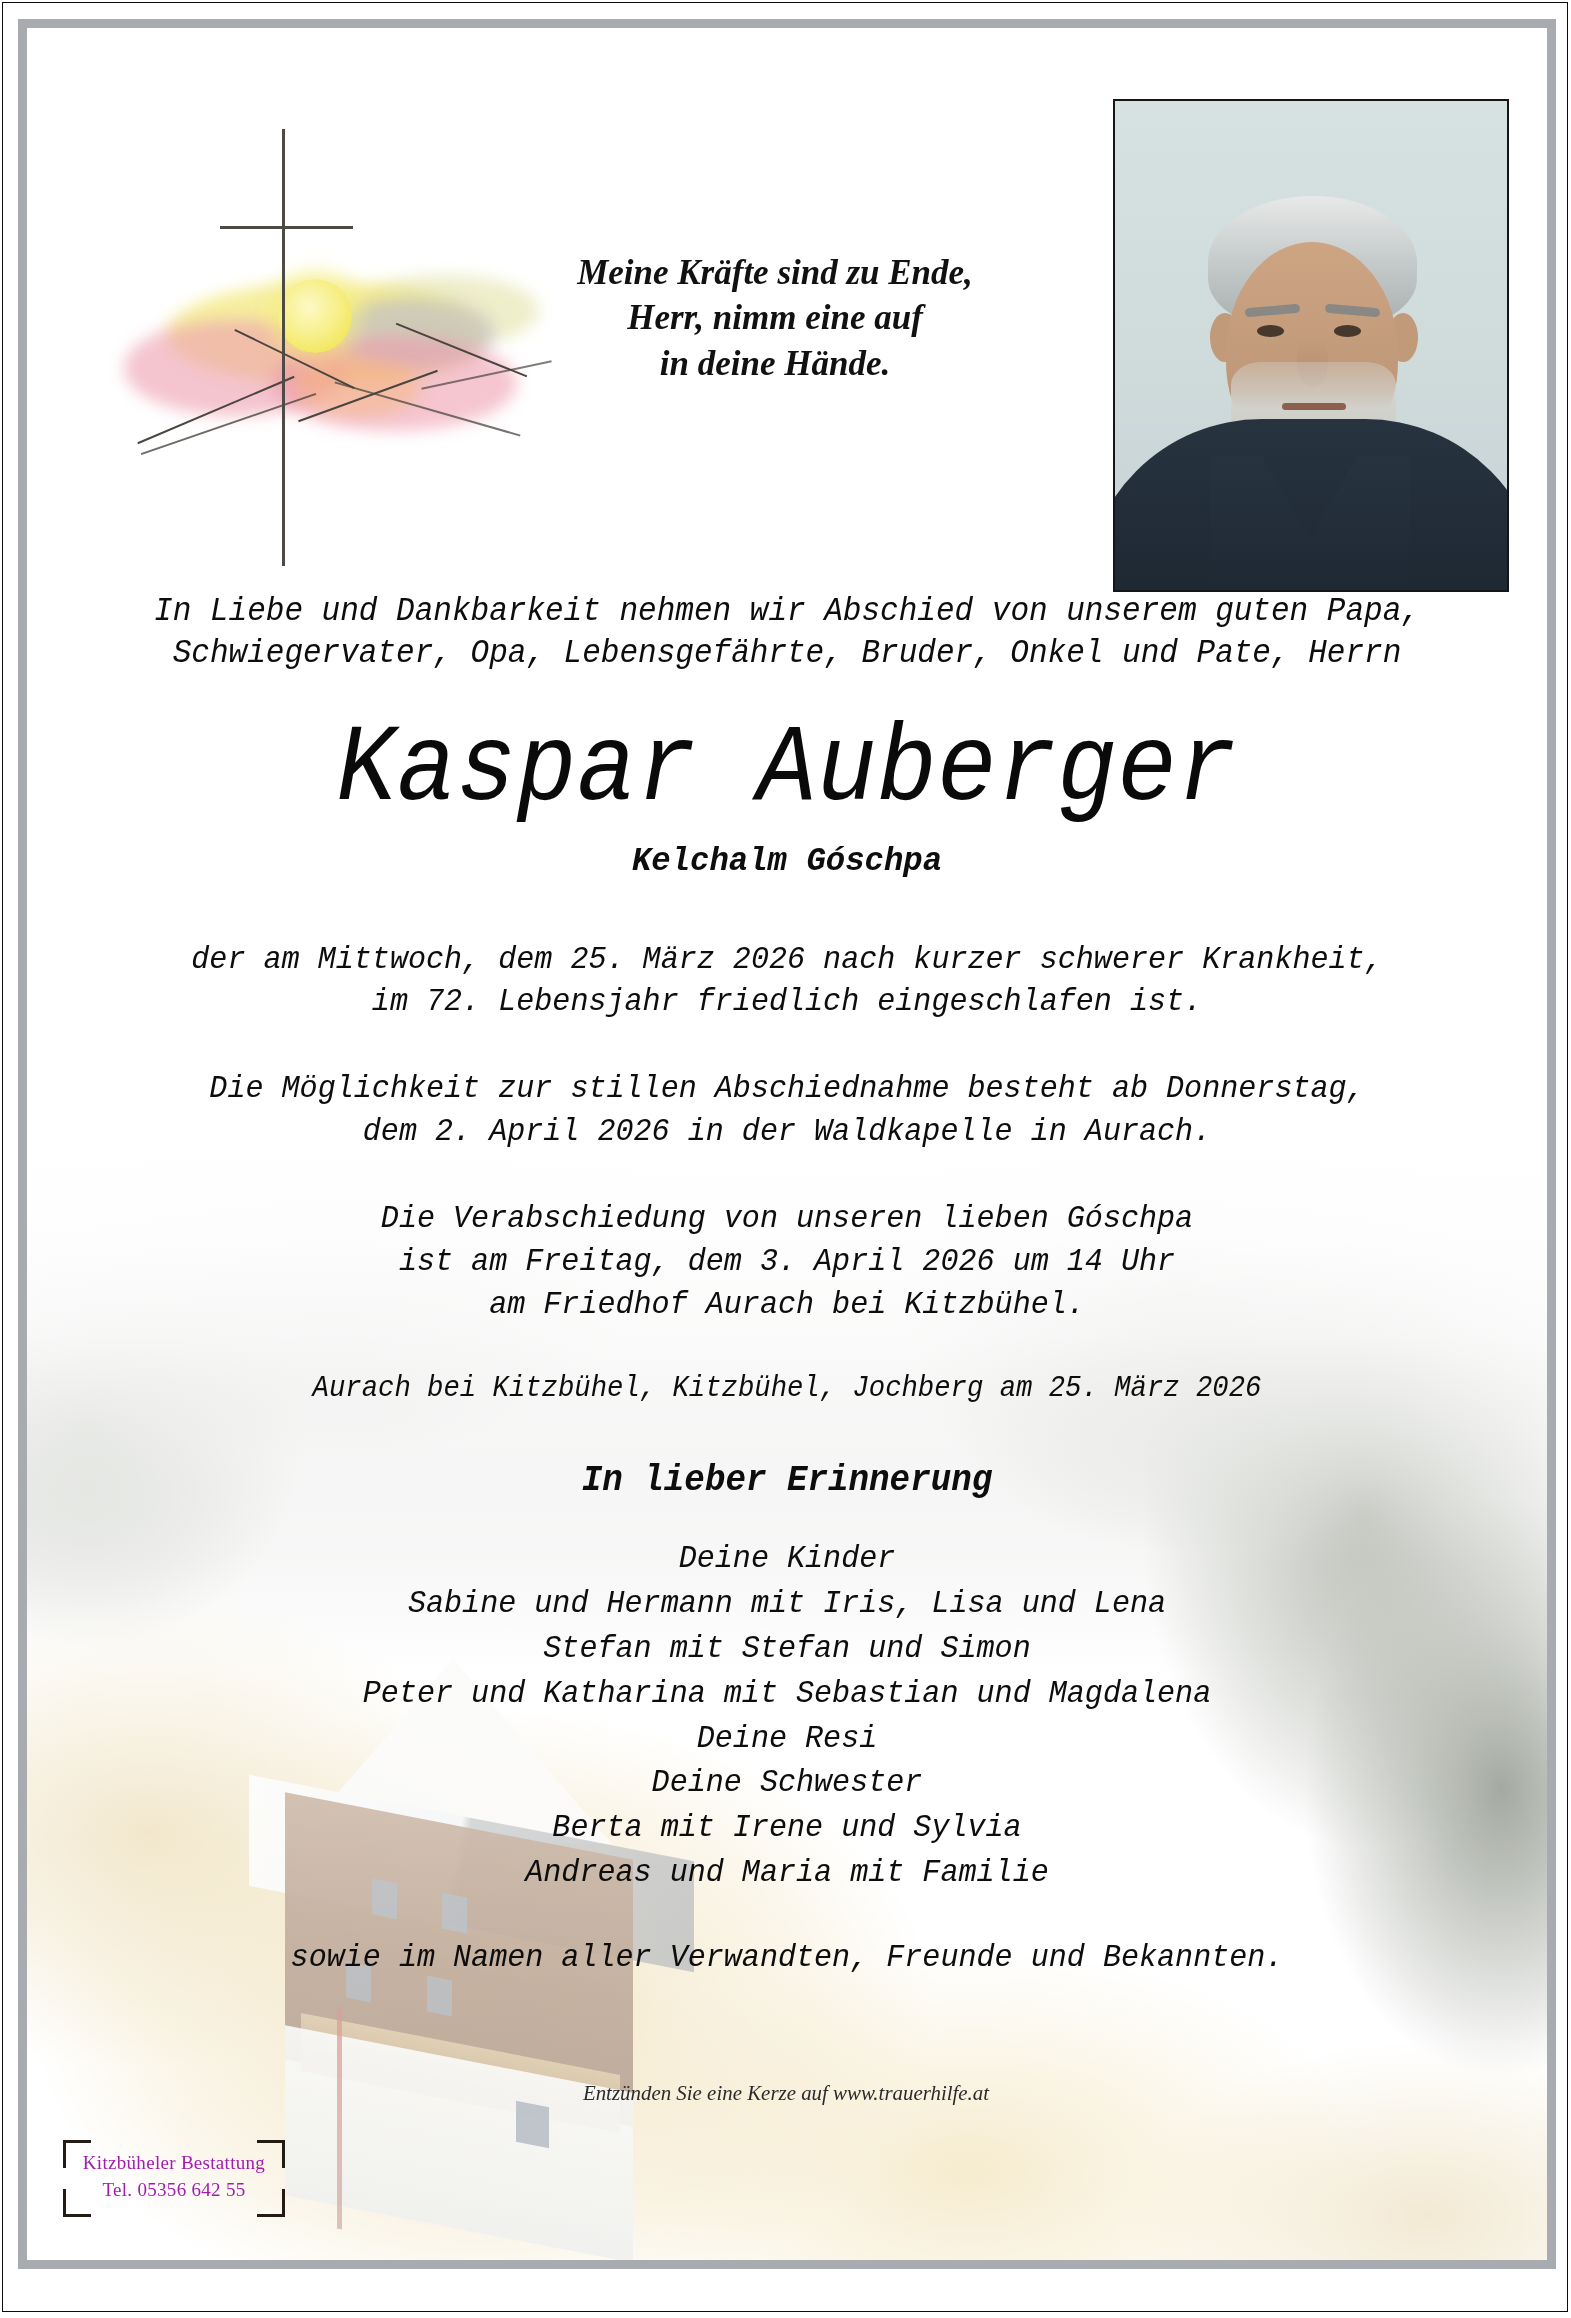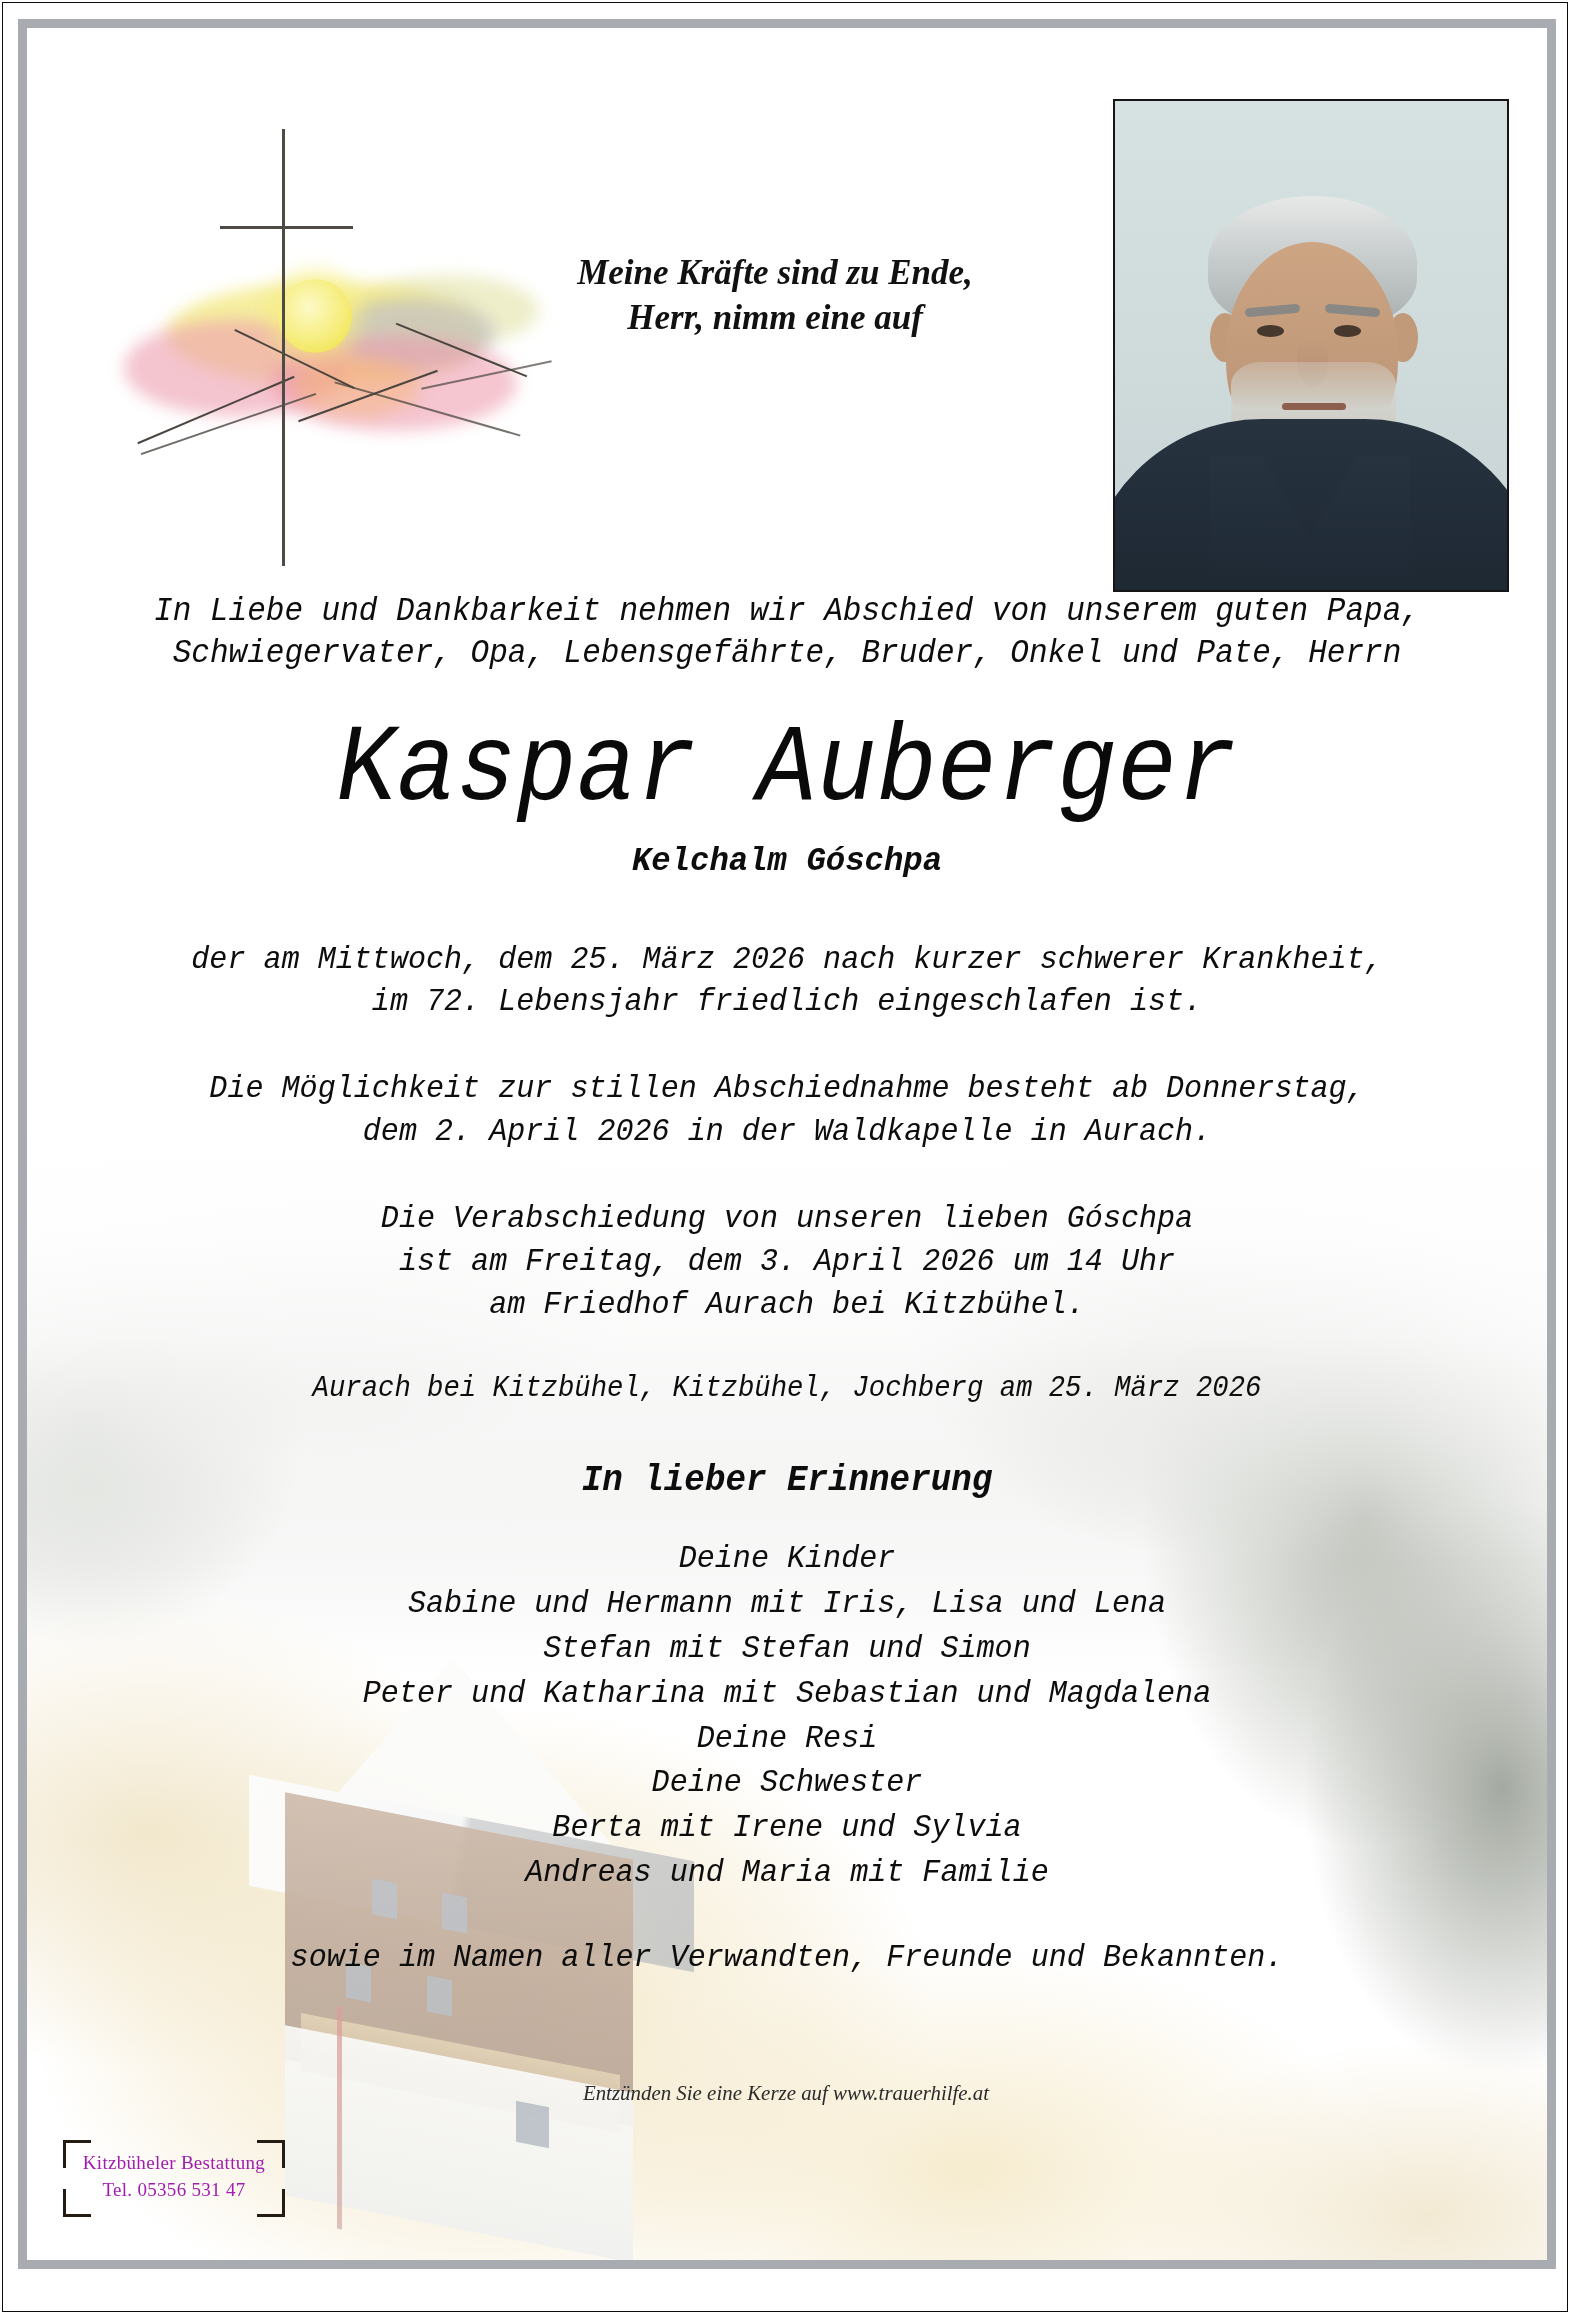--- a/index.html
+++ b/index.html
@@ -380,20 +380,21 @@
           <div class="ridge r6"></div>
           <div class="ridge r4"></div>
           <div class="ridge r7"></div>
           <div class="cross-v"></div>
           <div class="cross-h"></div>
         </div>
 
         <div class="verse">
           <div>Meine Kräfte sind zu Ende,</div>
           <div>Herr, nimm eine auf</div>
+          <div>in deine Hände.</div>
         </div>
 
         <div class="portrait">
           <div class="pt-bg"></div>
           <div class="pt-hair"></div>
           <div class="pt-ear pt-ear-l"></div>
           <div class="pt-ear pt-ear-r"></div>
           <div class="pt-face"></div>
           <div class="pt-brow pt-brow-l"></div>
           <div class="pt-brow pt-brow-r"></div>
@@ -457,21 +458,21 @@
 
     </div>
 
     <div class="stamp">
       <div class="stamp-br br-tl"></div>
       <div class="stamp-br br-tr"></div>
       <div class="stamp-br br-bl"></div>
       <div class="stamp-br br-br"></div>
       <div class="stamp-txt">
         <div>Kitzbüheler Bestattung</div>
-        <div>Tel. 05356 531 47</div>
+        <div>Tel. 05356 642 55</div>
       </div>
     </div>
 
   </div>
 
   <div class="scan-frame"></div>
 
   <div class="footer">Entzünden Sie eine Kerze auf www.trauerhilfe.at</div>
 
 </div>

